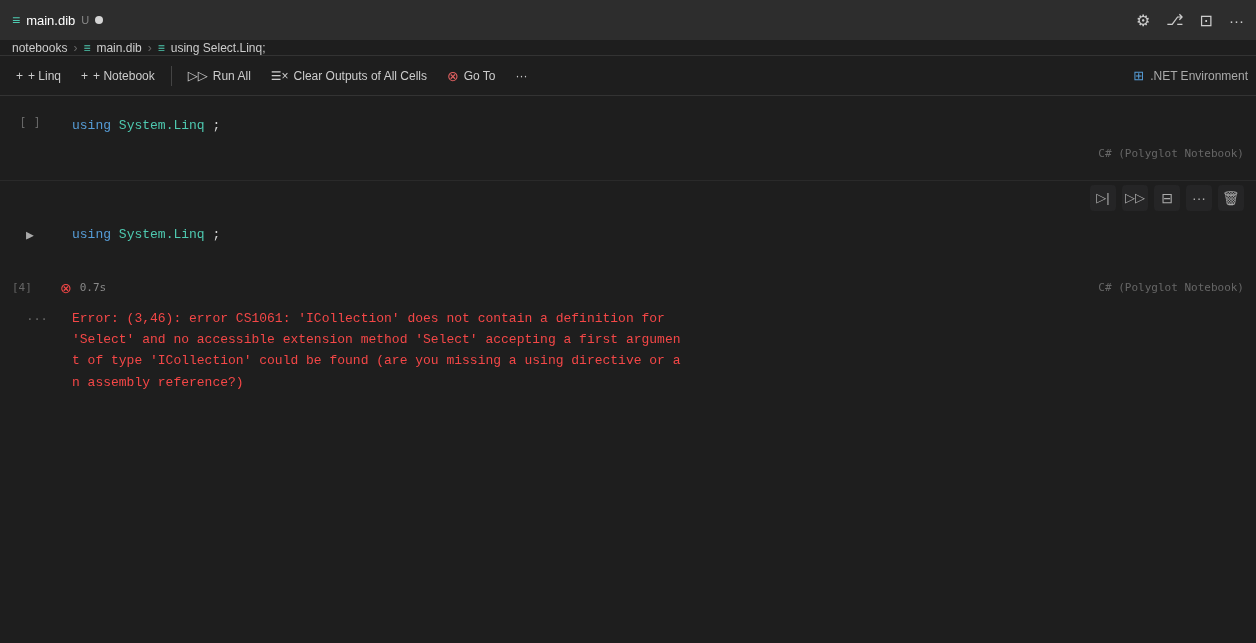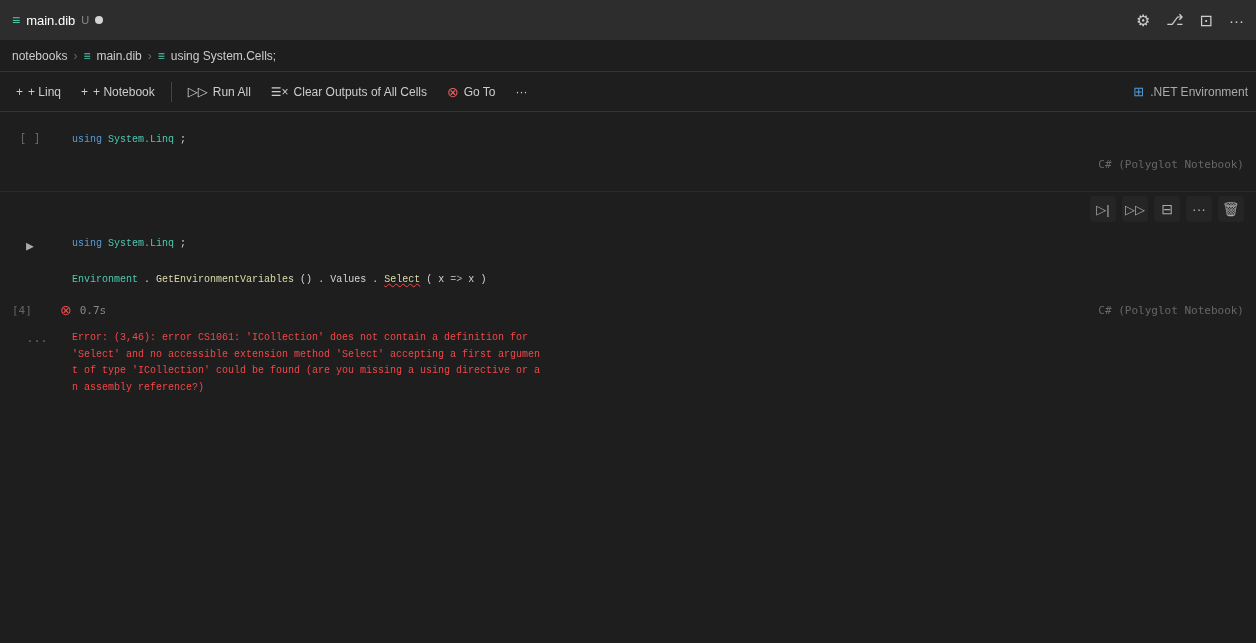--- a/index.html
+++ b/index.html
@@ -53,21 +53,21 @@
       font-size: 18px;
     }
     .title-bar-right span {
       cursor: pointer;
       font-size: 16px;
     }
 
     
     .breadcrumb {
       background: #1e1e1e;
-      height: 32px;
+      height: 16px;
       display: flex;
       align-items: center;
       padding: 0 12px;
       gap: 6px;
       font-size: 12px;
       color: #cccccc;
       border-bottom: 1px solid #333;
     }
     .breadcrumb-sep {
       color: #666;
@@ -147,21 +147,21 @@
       justify-content: center;
       padding-top: 8px;
       color: #666;
       font-size: 12px;
       font-family: monospace;
     }
     .cell-content {
       flex: 1;
       padding: 8px 12px;
       font-family: 'Consolas', 'Courier New', monospace;
-      font-size: 10px;
+      font-size: 13px;
       line-height: 1.6;
       background: #1e1e1e;
     }
     .cell-divider {
       height: 20px;
     }
 
     
     .kw { color: #569cd6; }
     .type { color: #4ec9b0; }
@@ -203,21 +203,21 @@
       display: flex;
       align-items: flex-start;
       justify-content: center;
       padding-top: 4px;
       color: #666;
       font-size: 12px;
     }
     .error-content {
       flex: 1;
       font-family: 'Consolas', 'Courier New', monospace;
-      font-size: 10px;
+      font-size: 13px;
       line-height: 1.65;
       color: #f44747;
       background: #1e1e1e;
     }
 
     
     .status-error {
       color: #f44747;
       font-size: 14px;
     }
@@ -242,21 +242,21 @@
   </div>
 </div>
 
 <div class="breadcrumb">
   <span>notebooks</span>
   <span class="breadcrumb-sep">›</span>
   <span class="breadcrumb-icon">≡</span>
   <span>main.dib</span>
   <span class="breadcrumb-sep">›</span>
   <span class="breadcrumb-icon">≡</span>
-  <span>using System.Cells;</span>
+  <span>using Select.Linq;</span>
 </div>
 
 <div class="toolbar">
   <button class="toolbar-btn">
     <span>+</span>
     <span>+ Linq</span>
   </button>
   <button class="toolbar-btn">
     <span>+</span>
     <span>+ Notebook</span>
@@ -328,35 +328,20 @@
         <span style="cursor:pointer; color:#aaa; font-size:13px;">▶</span>
       </div>
       <div class="cell-content" style="padding-top:10px; padding-bottom:10px;">
         <div>
           <span class="kw">using</span>
           <span> </span>
           <span class="type">System.Linq</span>
           <span class="punc">;</span>
         </div>
         <div style="height:20px;">&nbsp;</div>
-        <div>
-          <span class="type">Environment</span>
-          <span class="punc">.</span>
-          <span class="method">GetEnvironmentVariables</span>
-          <span class="punc">()</span>
-          <span class="punc">.</span>
-          <span style="color:#d4d4d4;">Values</span>
-          <span class="punc">.</span>
-          <span class="method err-underline">Select</span>
-          <span class="punc">(</span>
-          <span style="color:#d4d4d4;">x</span>
-          <span style="color:#aaa;"> =&gt; </span>
-          <span style="color:#d4d4d4;">x</span>
-          <span class="punc">)</span>
-        </div>
       </div>
     </div>
 
     <div style="display:flex; align-items:center; justify-content:space-between; padding: 4px 12px 4px 0;">
       <div style="display:flex; align-items:center; gap:8px; padding-left:12px;">
         <span style="color:#666; font-size:11px; font-family:monospace; width:40px;">[4]</span>
         <span class="status-error">⊗</span>
         <span style="color:#888; font-size:11px; font-family:monospace;">0.7s</span>
       </div>
       <span style="font-size:11px; color:#666; font-family:monospace;">C# (Polyglot Notebook)</span>

